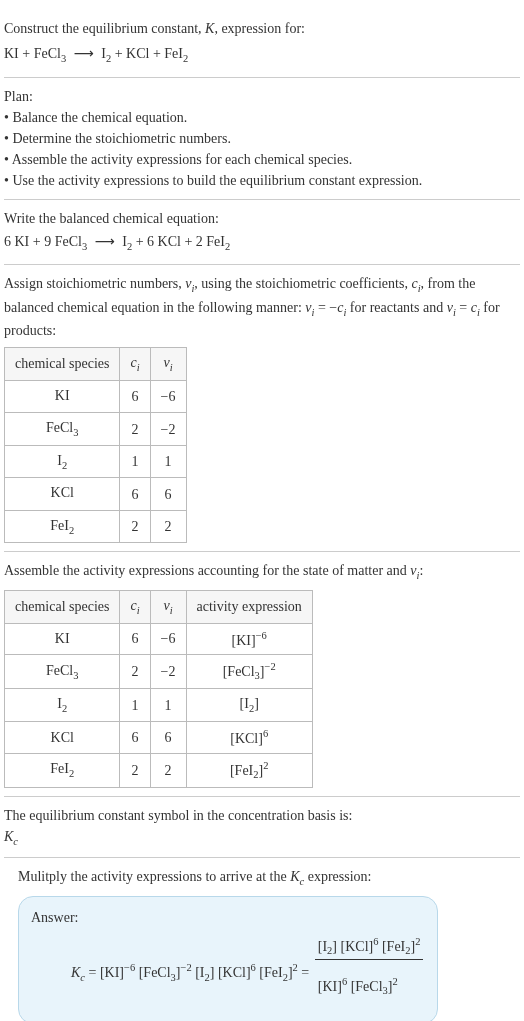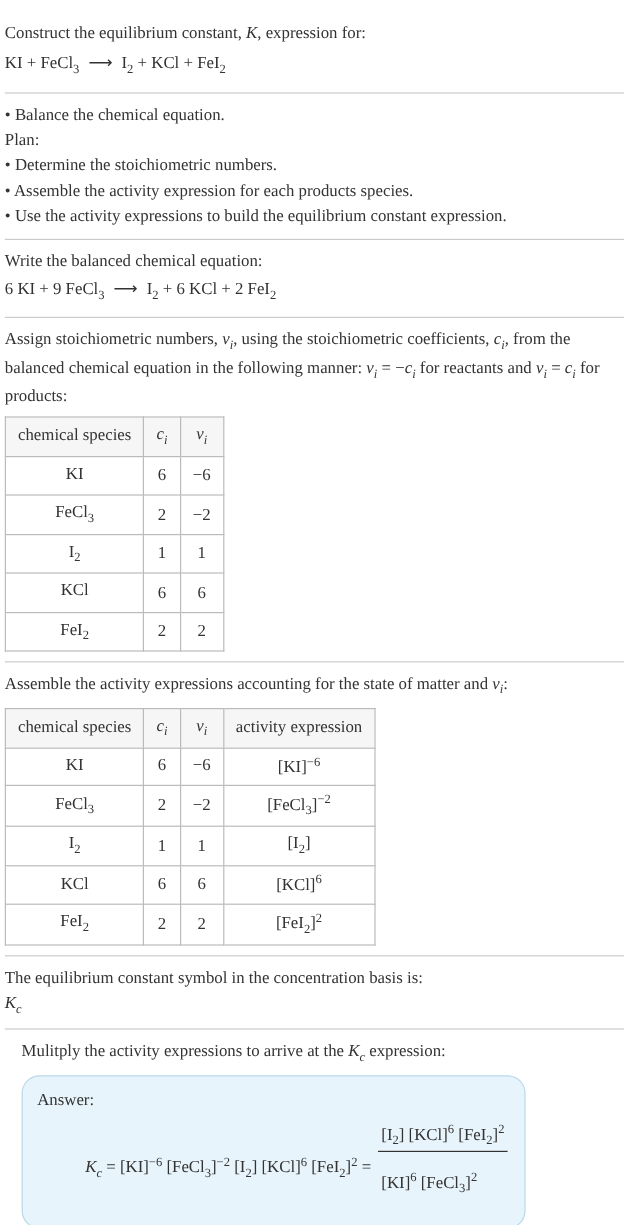--- a/index.html
+++ b/index.html
@@ -46,24 +46,24 @@
     <span>Construct the equilibrium constant, </span><span class="italic">K</span><span>, expression for:</span>
   </div>
   <div class="eq-line">
     <span>KI + FeCl</span><span class="sub">3</span>
     <span class="arrow">⟶</span>
     <span>I</span><span class="sub">2</span><span> + KCl + FeI</span><span class="sub">2</span>
   </div>
 </div>
 
 <div class="section">
+  <div>Plan:</div>
   <div>• Balance the chemical equation.</div>
-  <div>Plan:</div>
   <div>• Determine the stoichiometric numbers.</div>
-  <div>• Assemble the activity expression for each products species.</div>
+  <div>• Assemble the activity expressions for each chemical species.</div>
   <div>• Use the activity expressions to build the equilibrium constant expression.</div>
 </div>
 
 <div class="section">
   <div>Write the balanced chemical equation:</div>
   <div class="eq-line">
     <span>6 KI + 9 FeCl</span><span class="sub">3</span>
     <span class="arrow">⟶</span>
     <span>I</span><span class="sub">2</span><span> + 6 KCl + 2 FeI</span><span class="sub">2</span>
   </div>

